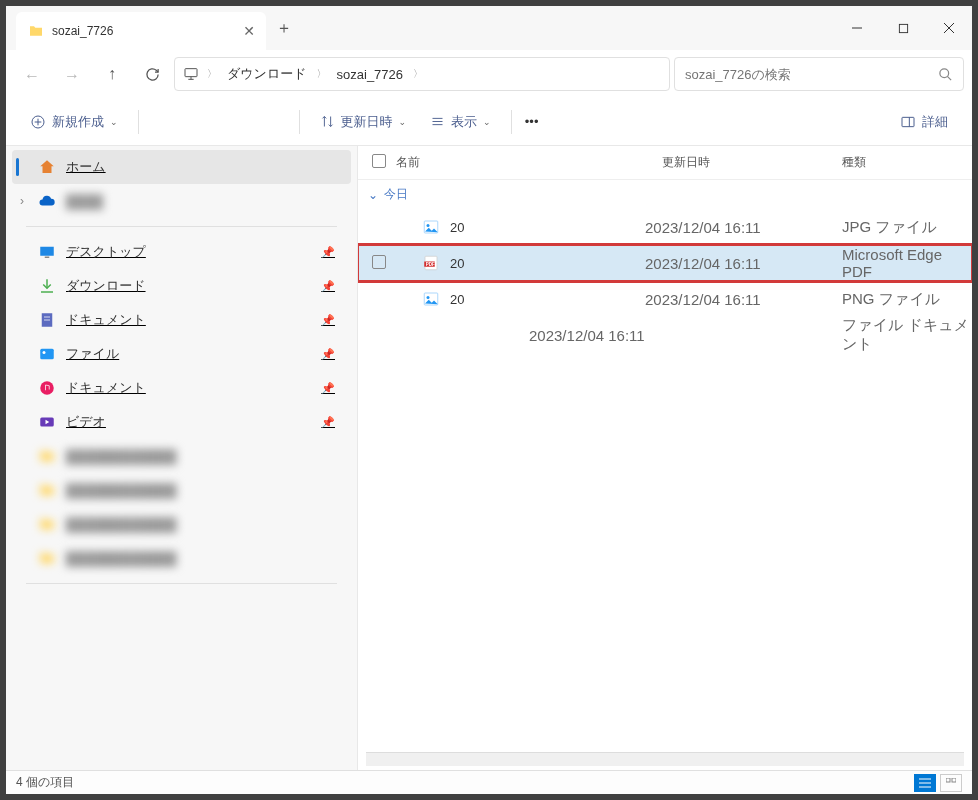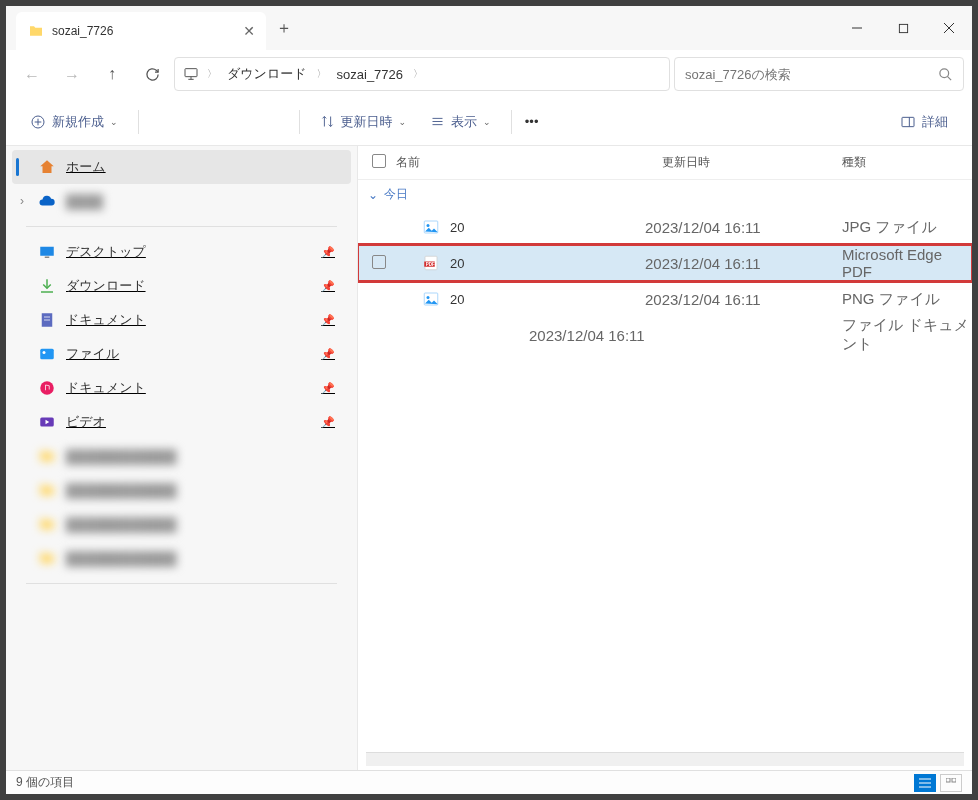--- a/index.html
+++ b/index.html
@@ -397,21 +397,21 @@
     <div class="col-date">2023/12/04 16:11</div>
     <div class="col-type">ファイル ドキュメント</div>
           </div>
         </div>
       <div style="flex:1"></div>
       <div class="hscroll"></div>
     </div>
   </div>
 
   <div class="statusbar">
-    <span>9 個の項目</span>
+    <span>4 個の項目</span>
     <div class="status-spacer"></div>
     <div class="view-btn active">
         <svg width="12" height="10" viewBox="0 0 12 10">
           <line x1="0" y1="1" x2="12" y2="1" stroke="currentColor"></line>
           <line x1="0" y1="5" x2="12" y2="5" stroke="currentColor"></line>
           <line x1="0" y1="9" x2="12" y2="9" stroke="currentColor"></line>
         </svg>
       </div>
     <div class="view-btn">
         <svg width="10" height="10" viewBox="0 0 10 10">

